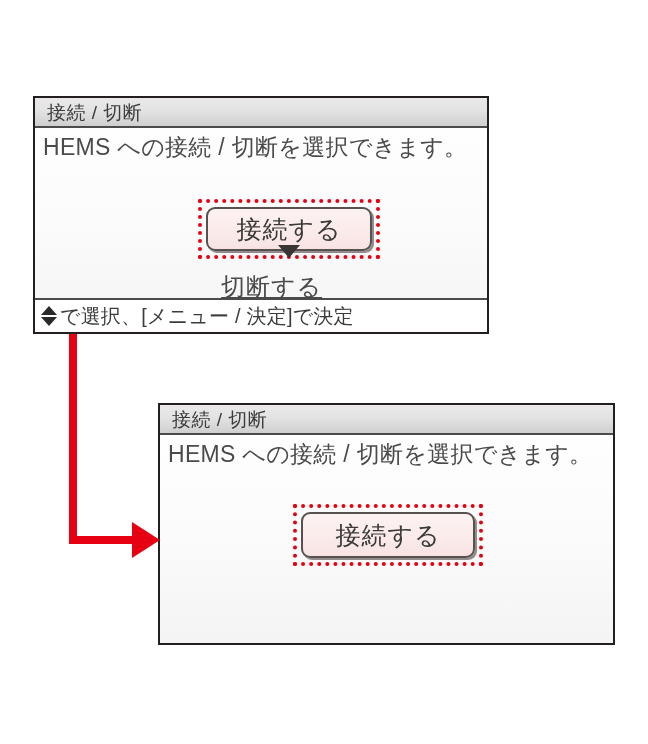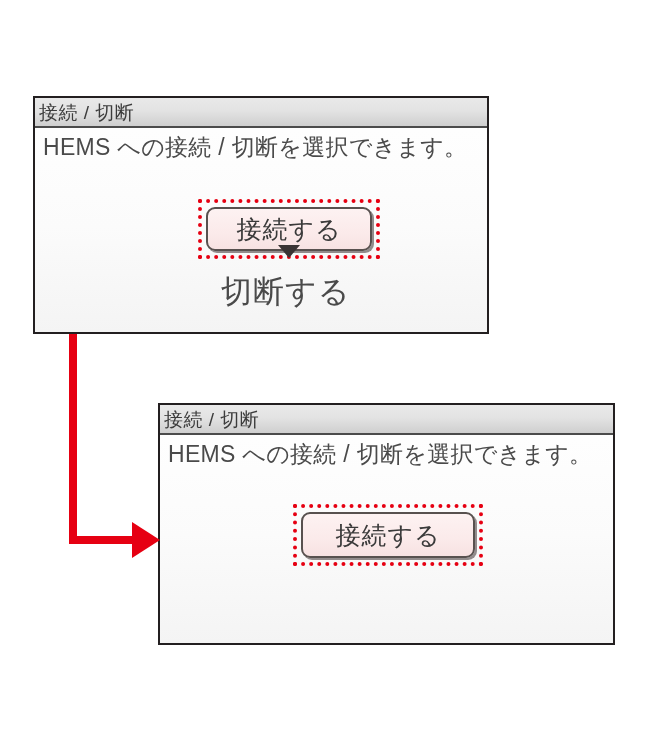--- a/index.html
+++ b/index.html
@@ -26,21 +26,21 @@
   }
 
   .panel-header {
     box-sizing: border-box;
     height: 30px;
     flex: 0 0 30px;
     background: linear-gradient(to bottom, #e9e9e9 0%, #e3e3e3 45%, #cfcfcf 100%);
     border-bottom: 2px solid #4b4b4b;
     display: flex;
     align-items: center;
-    padding-left: 4px;
+    padding-left: 12px;
   }
   .panel-header .title {
     font-size: 19px;
     color: #3c3c3c;
     letter-spacing: 0.5px;
     line-height: 1;
   }
 
   .panel-desc {
     box-sizing: border-box;
@@ -140,24 +140,25 @@
     transform: translateX(-50%);
     width: 0;
     height: 0;
     border-left: 11px solid transparent;
     border-right: 11px solid transparent;
     border-top: 13px solid #3a3434;
   }
 
   .plain-option {
     position: absolute;
-    font-size: 31px;
+    font-size: 24px;
     color: #4a4a4a;
     letter-spacing: 1px;
     white-space: nowrap;
+    text-decoration: underline;
   }
 
   
   .connector {
     position: absolute;
     left: 0;
     top: 0;
     width: 648px;
     height: 744px;
     pointer-events: none;
@@ -179,20 +180,26 @@
     <div class="highlight-box" style="left:163px; top:34px; width:182px; height:60px;">
       <div class="option-button">
         <span class="label">接続する</span>
         <span class="scroll-caret"></span>
       </div>
     </div>
 
     <div class="plain-option" style="left:186px; top:106px;">切断する</div>
   </div>
 
+  <div class="panel-footer">
+    <span class="footer-text">
+      <span class="updown-arrow"></span>
+      <span>で選択、[メニュー / 決定]で決定</span>
+    </span>
+  </div>
 </div>
 
 <div class="panel" style="left:158px; top:403px; width:457px; height:242px;">
 
   <div class="panel-header">
     <span class="title">接続 / 切断</span>
   </div>
 
   <div class="panel-desc">HEMS への接続 / 切断を選択できます。</div>
 

